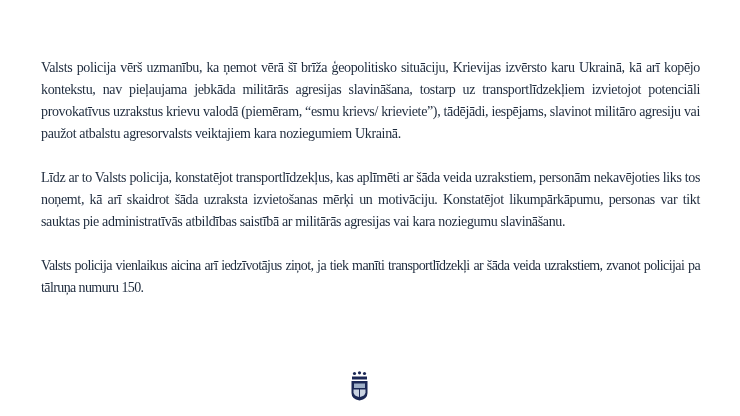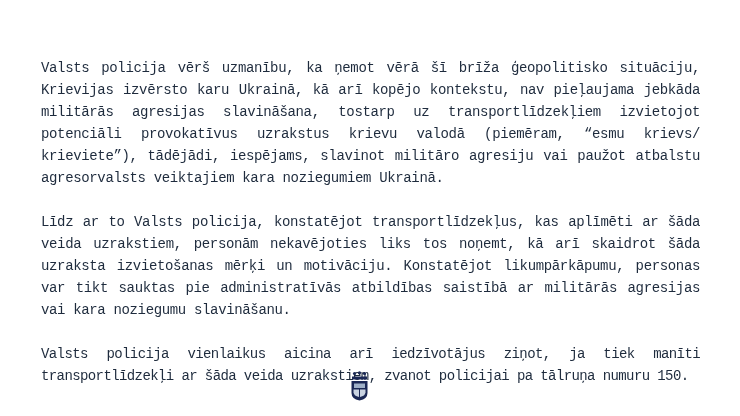--- a/index.html
+++ b/index.html
@@ -1,19 +1,19 @@
 <!DOCTYPE html>
 <html><head>
 <meta charset="utf-8">
 <style>
   html, body { margin: 0; padding: 0; background: #ffffff; }
   body { width: 740px; height: 416px; position: relative; overflow: hidden; }
   .doc {
     position: absolute; left: 41px; top: 57px; width: 659px;
-    font-family: Liberation Mono, monospace;
+    font-family: Liberation Serif, serif;
     font-size: 14px; line-height: 22px; color: #1e2b3d;
     letter-spacing: -0.35px;
   }
   .para { margin: 0 0 22px 0; text-align: justify; text-align-last: left; }
   .para.p3 { letter-spacing: -0.6px; }
   .logo {
     position: absolute; left: 311px; top: 371px; height: 32px;
     display: flex; align-items: center; gap: 9px; flex-direction: column;
   }
   .logo-text {

